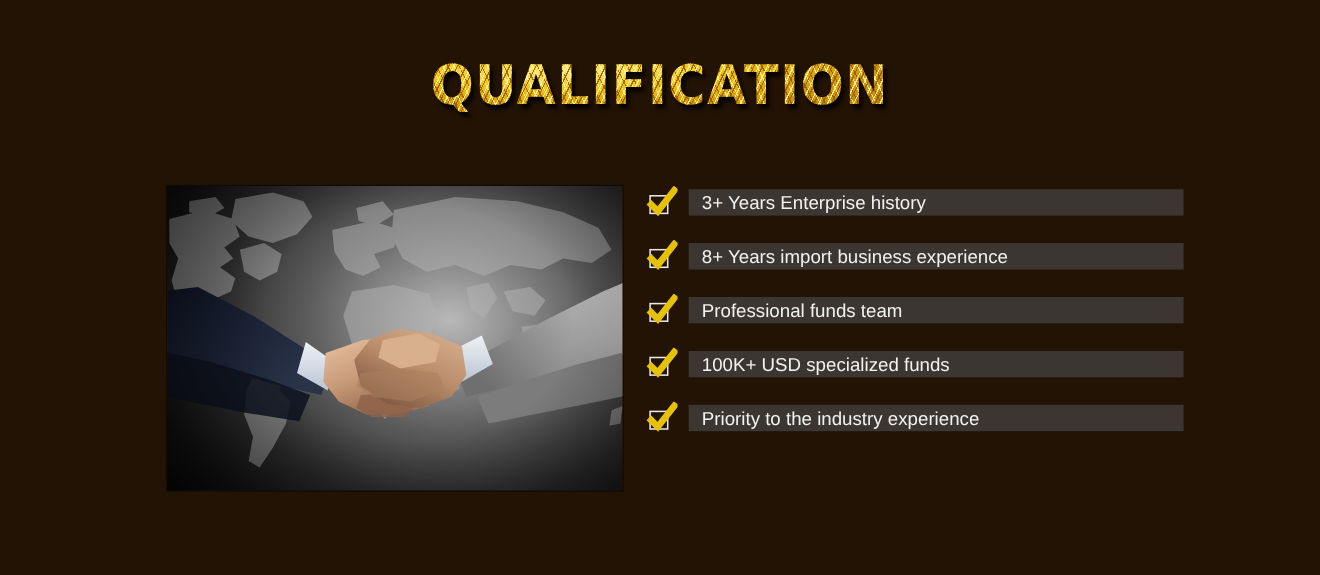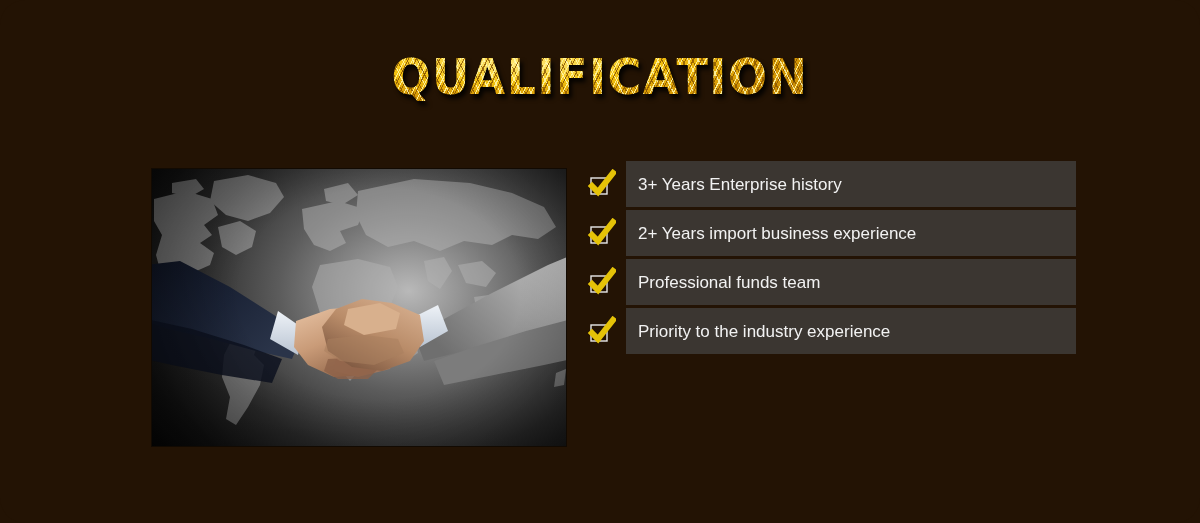--- a/index.html
+++ b/index.html
@@ -115,21 +115,21 @@
     position: relative;
     width: 30px;
     height: 30px;
     flex: 0 0 30px;
     margin-right: 10px;
   }
   .check svg { position: absolute; left: 0; top: 0; width: 30px; height: 30px; }
 
   .bar {
     flex: 1 1 auto;
-    height: 46px;
+    height: 24px;
     background: #3b3631;
     display: flex;
     align-items: center;
     padding-left: 12px;
     box-sizing: border-box;
   }
   .bar-label {
     color: #f2f2f2;
     font-family: "Liberation Sans", sans-serif;
     font-size: 17px;
@@ -264,36 +264,47 @@
     </div>
 
     <div class="row">
       <span class="check">
         <svg viewBox="0 0 30 30">
           <rect x="5" y="9" width="16" height="16" fill="none" stroke="#e8e8e8" stroke-width="1.4"></rect>
           <path d="M6 17 L12 23 L27 4" fill="none" stroke="#e5c207" stroke-width="6" stroke-linecap="square" stroke-linejoin="miter"></path>
         </svg>
       </span>
       <span class="bar">
-        <span class="bar-label">2+ Years import business experience</span>
+        <span class="bar-label">8+ Years import business experience</span>
       </span>
     </div>
 
     <div class="row">
       <span class="check">
         <svg viewBox="0 0 30 30">
           <rect x="5" y="9" width="16" height="16" fill="none" stroke="#e8e8e8" stroke-width="1.4"></rect>
           <path d="M6 17 L12 23 L27 4" fill="none" stroke="#e5c207" stroke-width="6" stroke-linecap="square" stroke-linejoin="miter"></path>
         </svg>
       </span>
       <span class="bar">
         <span class="bar-label">Professional funds team</span>
       </span>
     </div>
 
+    <div class="row">
+      <span class="check">
+        <svg viewBox="0 0 30 30">
+          <rect x="5" y="9" width="16" height="16" fill="none" stroke="#e8e8e8" stroke-width="1.4"></rect>
+          <path d="M6 17 L12 23 L27 4" fill="none" stroke="#e5c207" stroke-width="6" stroke-linecap="square" stroke-linejoin="miter"></path>
+        </svg>
+      </span>
+      <span class="bar">
+        <span class="bar-label">100K+ USD specialized funds</span>
+      </span>
+    </div>
 
 
     <div class="row">
       <span class="check">
         <svg viewBox="0 0 30 30">
           <rect x="5" y="9" width="16" height="16" fill="none" stroke="#e8e8e8" stroke-width="1.4"></rect>
           <path d="M6 17 L12 23 L27 4" fill="none" stroke="#e5c207" stroke-width="6" stroke-linecap="square" stroke-linejoin="miter"></path>
         </svg>
       </span>
       <span class="bar">

